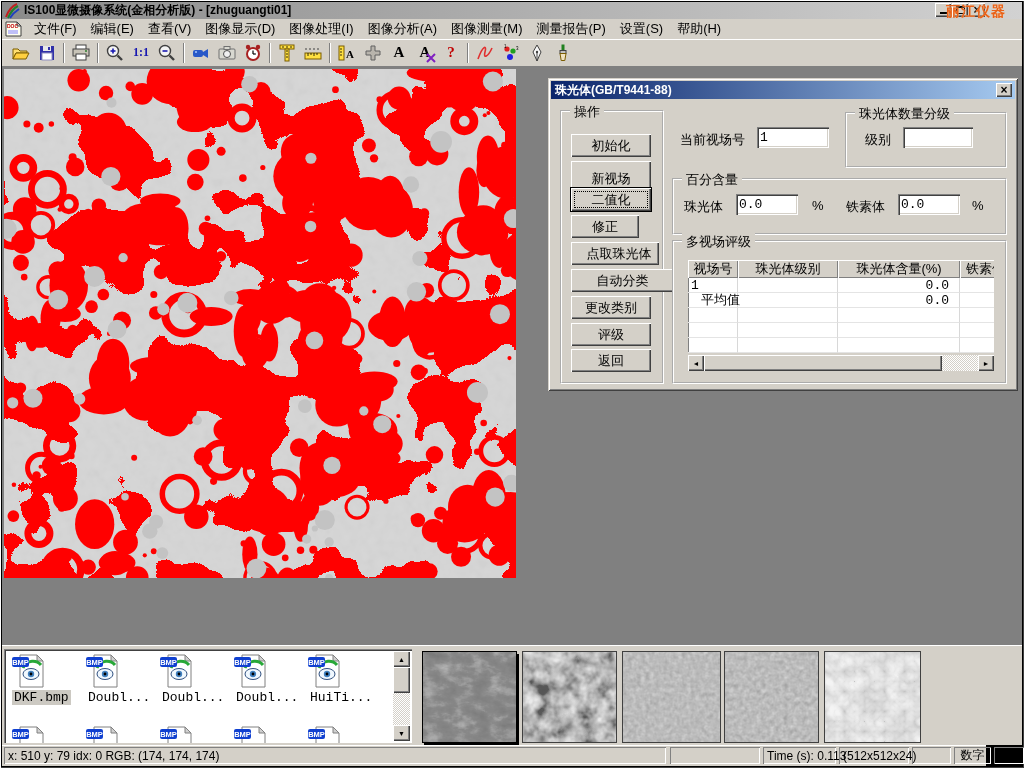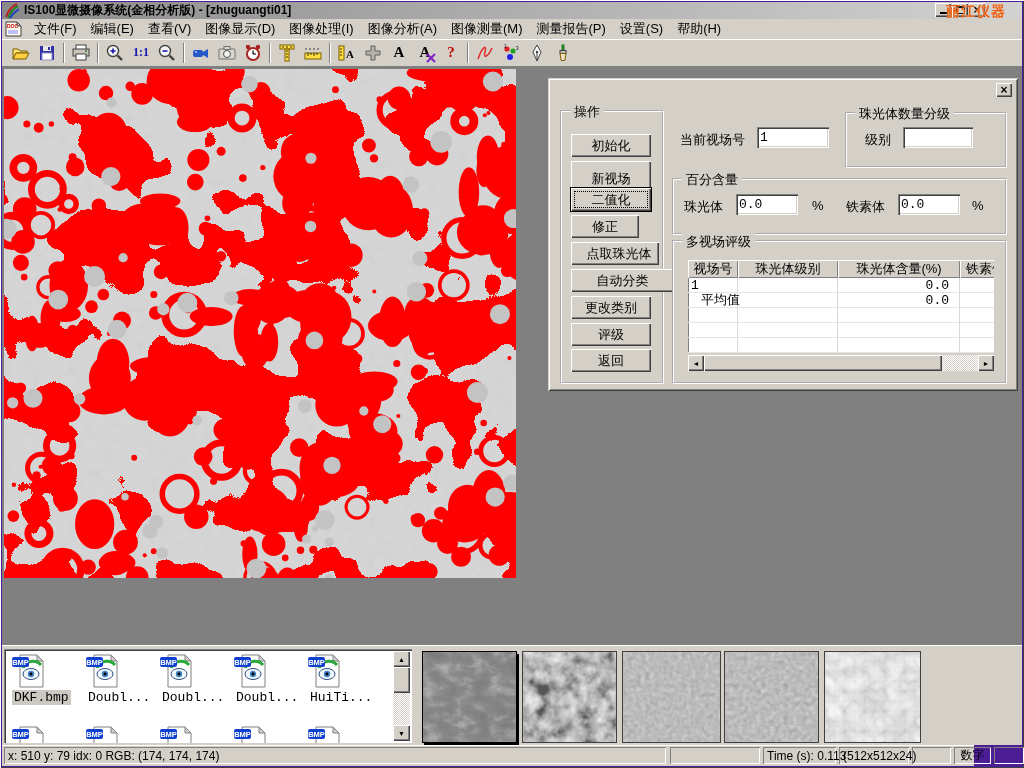--- a/index.html
+++ b/index.html
@@ -1,16 +1,16 @@
 <!DOCTYPE html>
 <html><head>
 <meta charset="utf-8">
 <style>
   html,body{margin:0;padding:0;}
-  #root{position:relative;width:1024px;height:768px;background:#4c1d95;overflow:hidden;
+  #root{position:relative;width:1024px;height:768px;background:#000000;overflow:hidden;
         font-family:"Liberation Sans",sans-serif;font-size:12px;color:#000;
         box-shadow:inset 1px 1px 0 #fff, inset -1px -1px 0 #404040;}
   .abs{position:absolute;}
   .field{background:#fff;box-shadow:inset 1px 1px 0 #808080, inset 2px 2px 0 #404040, inset -1px -1px 0 #fff, inset -2px -2px 0 #d4d0c8;}
   .groupbox{border:2px groove #ffffff;}
   .grouplabel{position:absolute;top:-9px;left:8px;background:#d4d0c8;padding:0 4px;font-size:13px;}
   
   #titlebar{left:2px;top:2px;width:1020px;height:17px;background:linear-gradient(90deg,#8a8a8a,#d2d2d2);display:flex;align-items:center;}
   #titlebar .ttl{font-weight:bold;font-size:12px;margin-left:4px;}
   .winbtn{width:16px;height:14px;background:#d4d0c8;box-shadow:inset 1px 1px 0 #fff, inset -1px -1px 0 #404040, inset -2px -2px 0 #808080;display:flex;align-items:center;justify-content:center;font-size:10px;font-weight:bold;line-height:1;}
@@ -52,21 +52,21 @@
   .sb-thumb{background:#d4d0c8;box-shadow:inset 1px 1px 0 #fff, inset -1px -1px 0 #404040, inset -2px -2px 0 #808080;}
   
   #bottom{left:2px;top:645px;width:1020px;height:100px;background:#d4d0c8;box-shadow:inset 0 1px 0 #fff;}
   #filepanel{left:2px;top:4px;width:408px;height:94px;background:#fff;box-shadow:inset 1px 1px 0 #808080, inset 2px 2px 0 #404040, inset -1px -1px 0 #fff;overflow:hidden;}
   .file-item{width:74px;display:flex;flex-direction:column;align-items:flex-start;}
   .file-label{font-family:"Liberation Mono",monospace;font-size:13px;margin-top:1px;padding:0 2px;white-space:nowrap;}
   .file-label.sel{background:#ccc9c2;}
   .thumb{background:#909090;border:1px solid #404040;}
   .thumb.sel{border:1px solid #000;box-shadow:2px 3px 0 #000;}
   
-  #statusbar{left:2px;top:745px;width:972px;height:21px;background:#d4d0c8;box-shadow:inset 0 1px 0 #fff;}
+  #statusbar{left:2px;top:745px;width:972px;height:21px;background:#d4d0c8;box-shadow:inset 0 1px 0 #fff;padding-left:12px;}
   .spanel{position:absolute;top:2px;height:17px;box-shadow:inset 1px 1px 0 #808080, inset -1px -1px 0 #fff;display:flex;align-items:center;padding-left:4px;font-size:12px;white-space:nowrap;box-sizing:border-box;}
 </style>
 </head>
 <body>
 
 <div id="root">
 
   <div id="titlebar" class="abs">
     <svg width="16" height="16" viewBox="0 0 16 16" style="margin-left:2px">
       <path d="M2 14 C5 6,8 3,13 1" stroke="#c02020" stroke-width="2" fill="none"></path>
@@ -673,20 +673,23 @@
             <circle cx="306.9325724840164" cy="89.25091496296227" r="5.570018194615841" fill="#c3c3c3"></circle>
             <circle cx="302.6770454645157" cy="470.0110850497149" r="4.6334212850779295" fill="#c3c3c3"></circle>
             <circle cx="183.35215628147125" cy="233.72723256144673" r="10.00369768217206" fill="#c3c3c3"></circle>
             <circle cx="2.6737430095672607" cy="159.77340882550925" r="10.06088213250041" fill="#c3c3c3"></circle>
             <circle cx="327.9916453361511" cy="396.4254482896067" r="8.63421936891973" fill="#c3c3c3"></circle>
           </g>
       </svg>
     </div>
 
     <div id="dialog" class="abs">
+      <div id="dialog-title" class="abs">
+        <span style="margin-left:4px;">珠光体(GB/T9441-88)</span>
+      </div>
       <div class="winbtn abs" style="right:6px;top:5px;font-size:12px;">×</div>
 
       <div class="abs groupbox" style="left:12px;top:32px;width:100px;height:270px;">
         <span class="grouplabel">操作</span>
         <div class="abs dlg-btn" style="left:9px;top:22px;width:80px;height:23px;">初始化</div>
         <div class="abs dlg-btn" style="left:9px;top:49px;width:80px;height:35px;">新视场</div>
         <div class="abs dlg-btn dlg-btn-focus" style="left:9px;top:76px;width:80px;height:23px;">二值化</div>
         <div class="abs dlg-btn" style="left:9px;top:103px;width:68px;height:23px;">修正</div>
         <div class="abs dlg-btn" style="left:9px;top:130px;width:80px;height:23px;padding-left:8px;">点取珠光体</div>
         <div class="abs dlg-btn" style="left:9px;top:157px;width:103px;height:23px;">自动分类</div>

